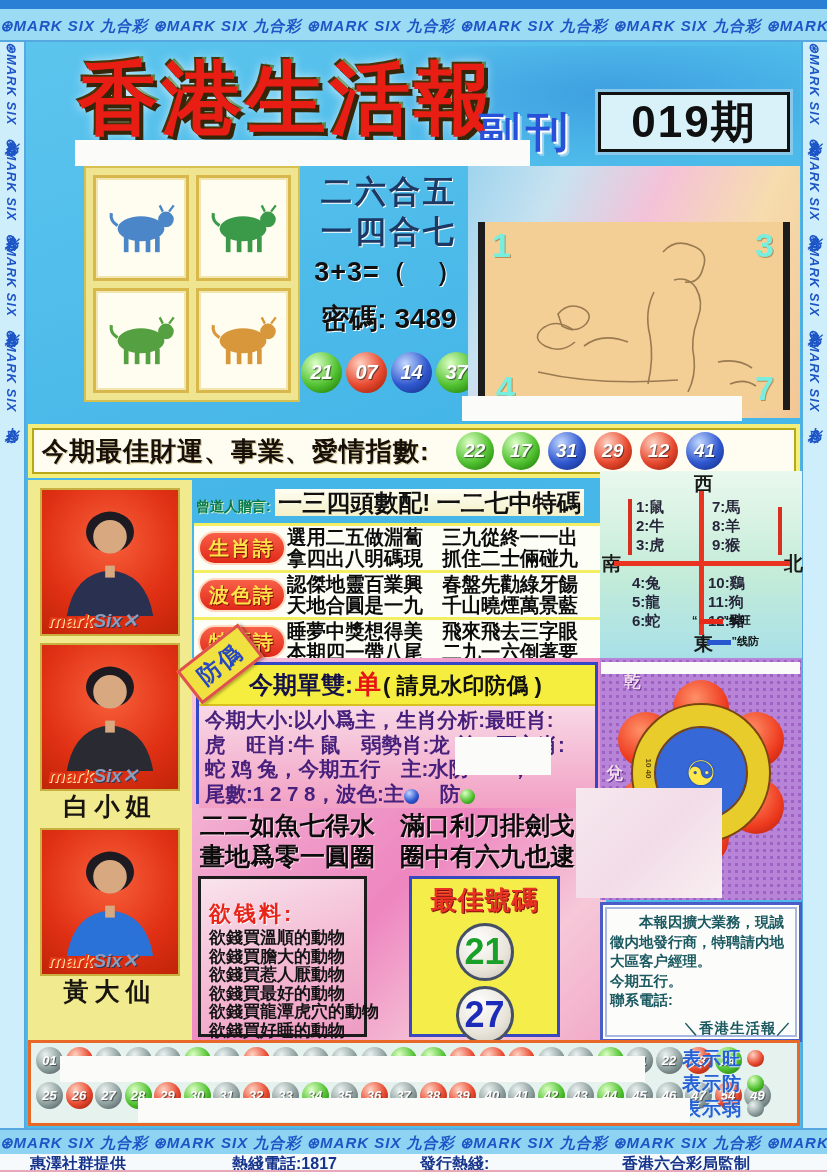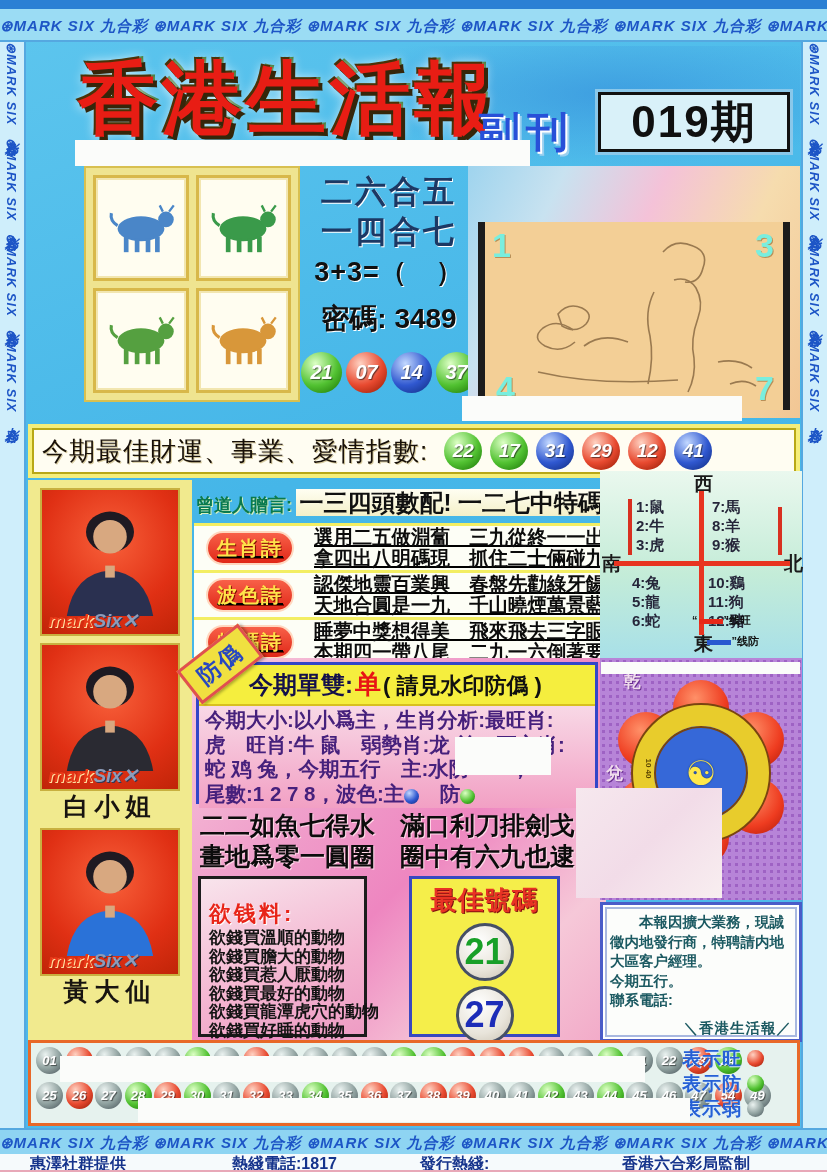--- a/index.html
+++ b/index.html
@@ -67,41 +67,41 @@
   .sketch-bar { position:absolute; top:0; width:7px; height:100%; background:#1c1c1c;}
   .sketch-bar.left { left:0;} .sketch-bar.right { right:0;}
   .sketch-num { position:absolute; font-size:34px; font-weight:bold; color:#79eede; text-shadow:1px 1px 0 #b89058;}
   .sn-tl { left:14px; top:4px;} .sn-tr { right:16px; top:4px;} .sn-bl { left:18px; bottom:2px;} .sn-br { right:16px; bottom:2px;}
   .sketch svg.draw { position:absolute; left:10px; top:56px; }
 
   
   .index-row { left:28px; top:424px; width:772px; height:54px; background:#f5ee7a; padding:4px;}
   .index-inner { width:100%; height:100%; background:#fffdf2; border:2px solid #b8a818;
       display:flex; align-items:center; gap:6px; padding:0 8px;}
-  .index-label { font-size:26px; font-weight:normal; color:#181008; letter-spacing:1px; white-space:nowrap; margin-right:10px;
+  .index-label { font-size:26px; font-weight:bold; color:#181008; letter-spacing:1px; white-space:nowrap; margin-right:20px;
       text-shadow:1px 1px 0 #d8cca0;}
   .index-balls { display:flex; gap:8px;}
 
   
   .sidebar { left:28px; top:480px; width:164px; height:560px; background:#f1ea8e; padding:8px 12px;}
   .person { margin-bottom:7px;}
   .photo { position:relative; width:140px; background:radial-gradient(circle at 50% 35%, #f8603a 0%, #e03014 60%, #c02408 100%);
       border:2px solid #c8b040; overflow:hidden;}
   .photo svg { display:block; margin:6px auto 0;}
   .watermark { position:absolute; left:6px; bottom:2px; font-size:19px; font-weight:bold; font-style:italic; white-space:nowrap;}
   .wm-a { color:#e83818; text-shadow:1px 1px 0 #ffe0a0;}
   .wm-b { color:#8c9cba; text-shadow:1px 1px 0 #303858;}
   .person-name { font-size:25px; font-weight:bold; color:#181410; text-align:center; letter-spacing:6px; line-height:30px;}
 
   
   .quote { left:196px; top:487px; width:408px; height:34px; white-space:nowrap;}
-  .quote-label { font-size:18px; font-weight:bold; color:#0a7a4e; text-shadow:1px 1px 0 #d8f0c0;}
+  .quote-label { font-size:14px; font-weight:bold; color:#0a7a4e; text-shadow:1px 1px 0 #d8f0c0;}
   .quote-text { font-size:24px; font-weight:bold; color:#101010; background:linear-gradient(#fffef2,#f4f0c8); padding:0 3px;}
   .poems { left:194px; top:523px; width:412px; height:138px; background:#f3ee62; display:flex; flex-direction:column; gap:3px; padding:3px 0;}
-  .poem-row { flex:1; background:#fdfef6; display:flex; align-items:center; gap:20px; padding:1px 12px;text-decoration:underline;}
+  .poem-row { flex:1; background:#fdfef6; display:flex; align-items:center; gap:1px; padding:1px 4px;}
   .poem-label { flex:none; width:88px; height:34px; background:linear-gradient(#f86048,#e02818); border:2px solid #ffd8c0;
       border-radius:17px; color:#ffe34a; font-size:20px; font-weight:bold; text-align:center; line-height:30px; letter-spacing:2px;
       text-shadow:1px 1px 0 #801000;}
   .poem-lines { font-size:20px; font-weight:bold; color:#0c0c0c; line-height:21px; white-space:nowrap; transform:scaleX(.97); transform-origin:left;}
 
   
   .pink-zone { left:192px; top:658px; width:414px; height:382px;
       background:linear-gradient(135deg,#f8ccdc 0%,#f0a2cc 30%,#ee86c0 55%,#f6c8d8 80%,#f2aac8 100%);}
 
   

